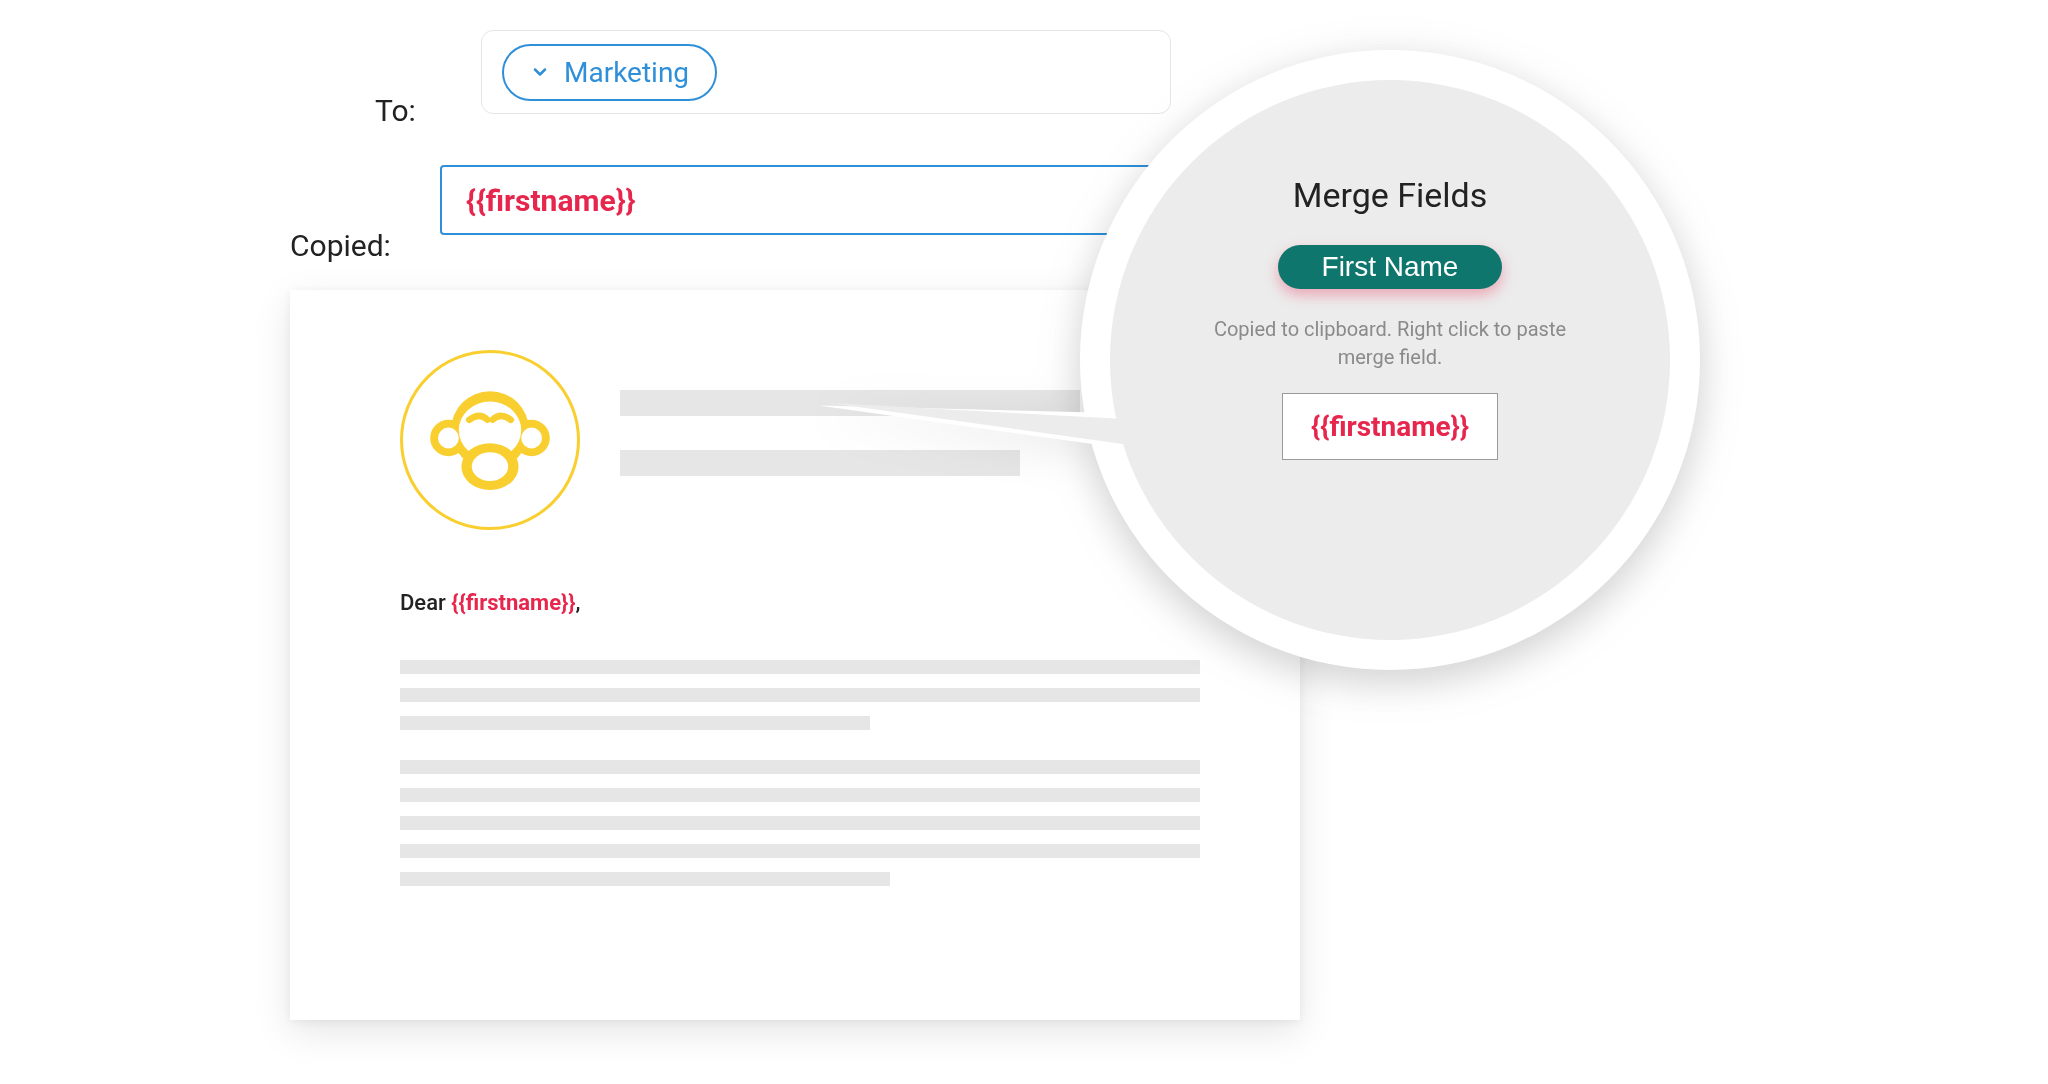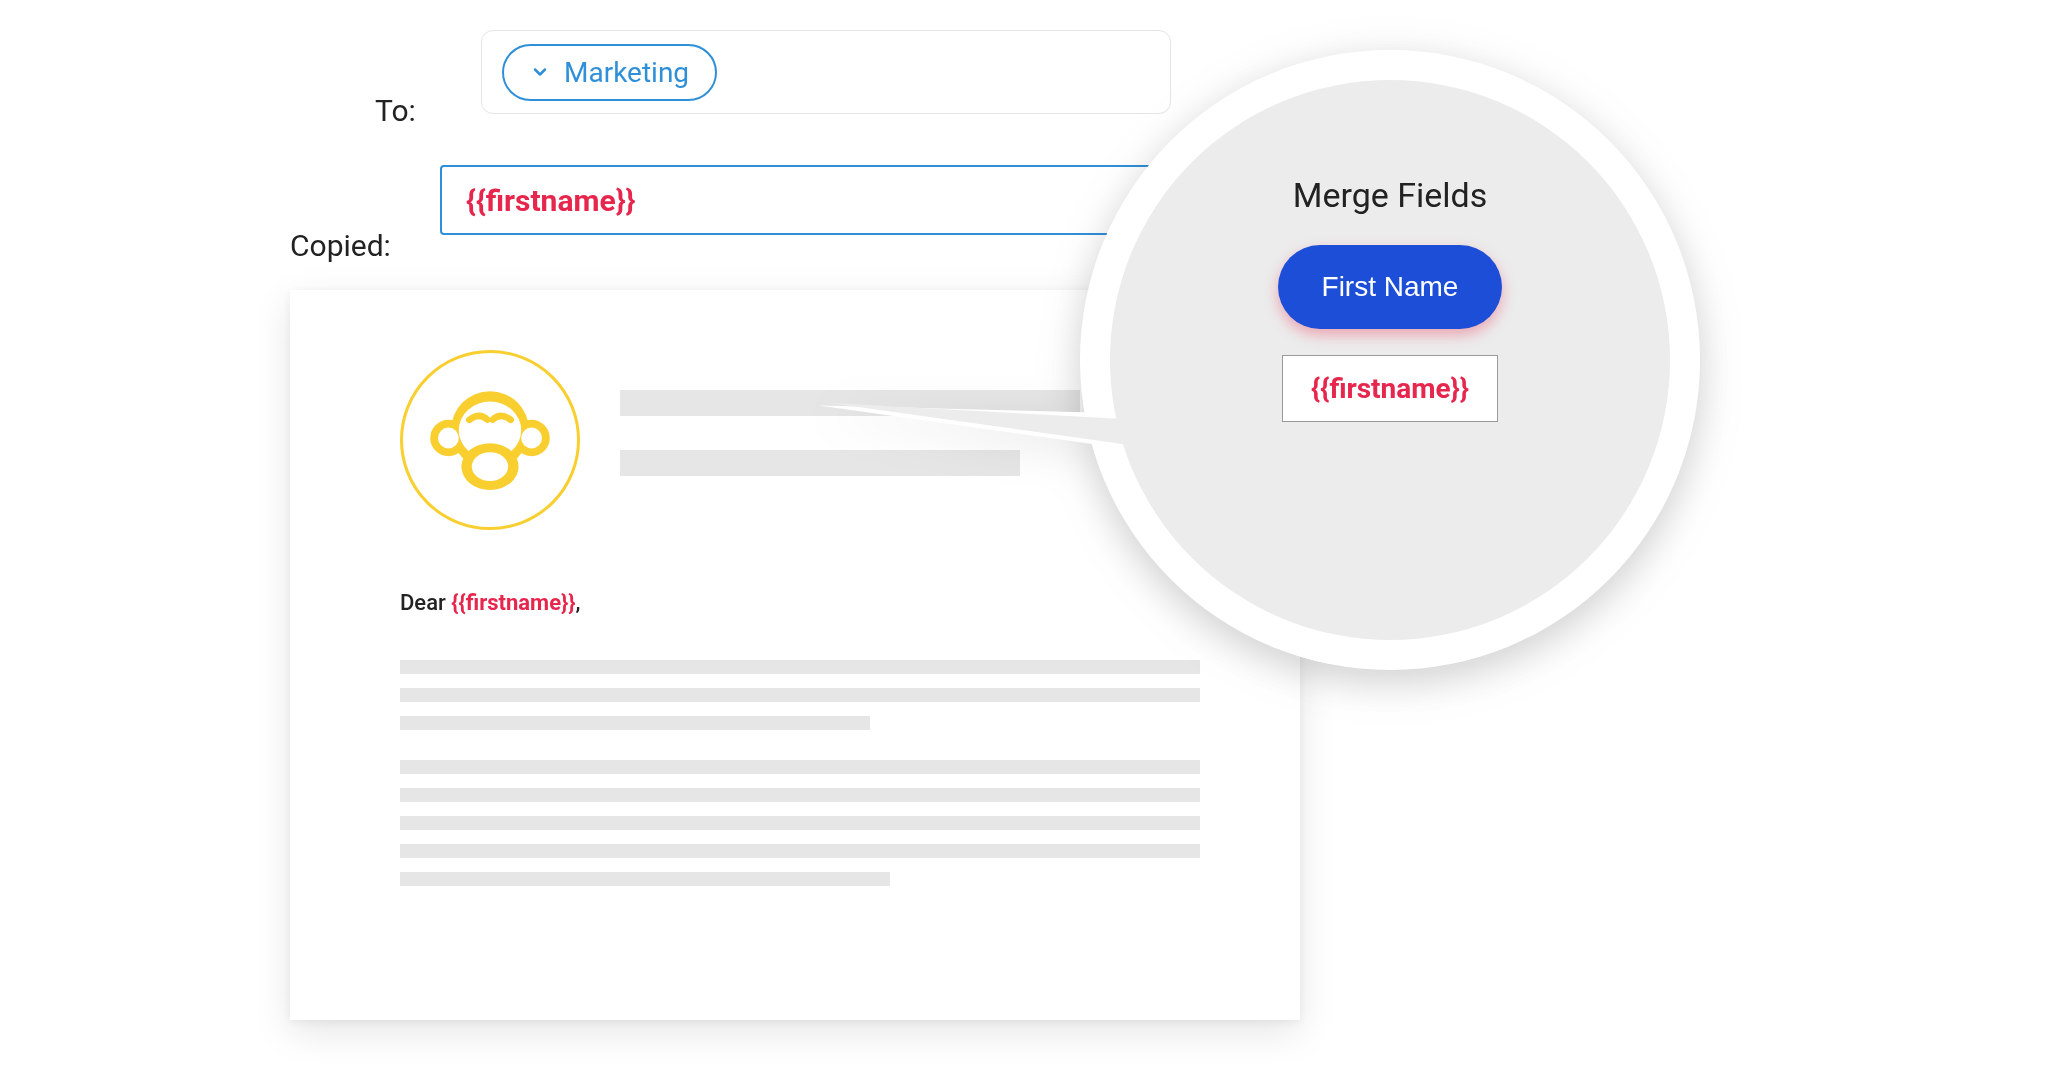--- a/index.html
+++ b/index.html
@@ -138,24 +138,24 @@
     flex-direction: column;
     align-items: center;
     padding-top: 95px;
   }
   .bubble-title {
     font-size: 34px;
     color: #222;
     margin-bottom: 30px;
   }
   .pill-red {
-    background: #1d4ed8;
+    background: #0f766e;
     color: #fff;
     font-size: 28px;
-    padding: 26px 44px;
+    padding: 6px 44px;
     border-radius: 50px;
     border: none;
     cursor: pointer;
     box-shadow: 0 6px 14px rgba(231,38,77,0.35);
     margin-bottom: 26px;
   }
   .bubble-hint {
     font-size: 20px;
     color: #8a8a8a;
     text-align: center;
@@ -253,17 +253,18 @@
     <div class="ghost" style="left:110px; top:582px; width:490px; height:14px;"></div>
   </div>
 
   <div class="bubble-wrap">
     <div class="bubble-ring"></div>
     <div class="bubble-tail"></div>
     <div class="bubble-tail2"></div>
     <div class="bubble-inner">
       <div class="bubble-title">Merge Fields</div>
       <button class="pill-red">First Name</button>
+      <div class="bubble-hint">Copied to clipboard. Right click to paste merge field.</div>
       <div class="code-box">{{firstname}}</div>
     </div>
   </div>
 
 </div>
 
 </body></html>

